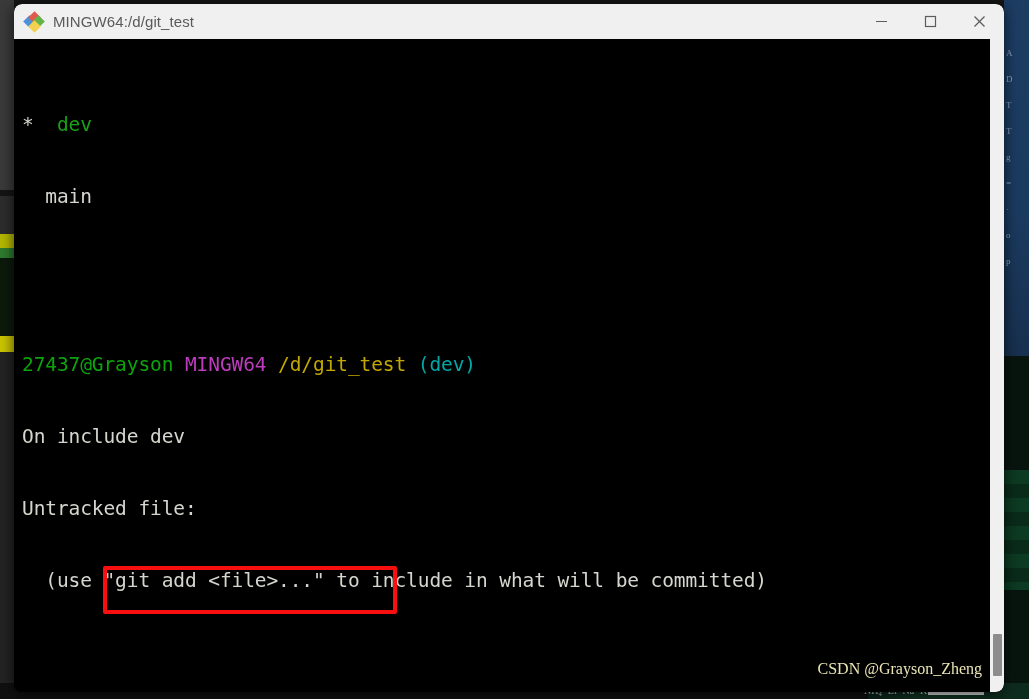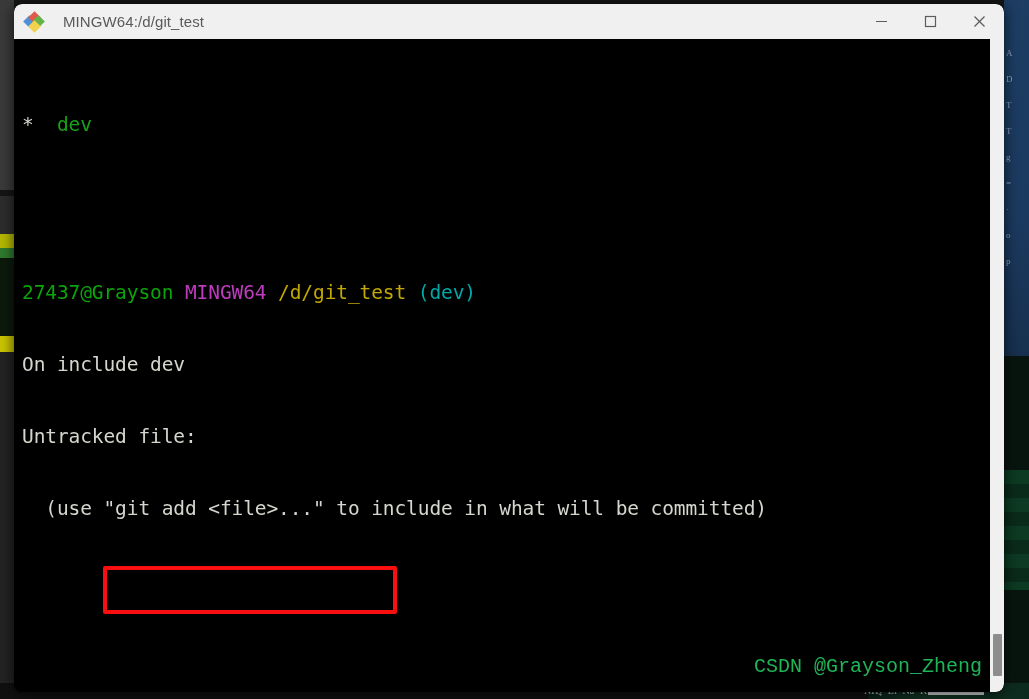--- a/index.html
+++ b/index.html
@@ -117,21 +117,21 @@
     position: absolute;
     width: 9px; height: 9px;
     transform: rotate(45deg);
   }
   .d-blue   { background: #4d90d9; left: 0px;  top: 4.5px; }
   .d-red    { background: #e05b4b; left: 4.5px;top: 0px;   }
   .d-green  { background: #62b34a; left: 9px;  top: 4.5px; }
   .d-yellow { background: #f2d14e; left: 4.5px;top: 9px;   }
 
   #title-text {
-    margin-left: 20px;
+    margin-left: 10px;
     color: #5a5a5a;
     font-family: "Liberation Sans", sans-serif;
     font-size: 15px;
     letter-spacing: .1px;
     white-space: nowrap;
   }
   #winbtns {
     position: absolute;
     right: 0; top: 0;
     height: 35px;
@@ -205,23 +205,23 @@
     border-radius: 2px;
     box-sizing: border-box;
     pointer-events: none;
   }
 
   
   #watermark {
     position: absolute;
     right: 22px;
     bottom: 14px;
-    color: #22c55e;
-    font-family: Liberation Mono, monospace;
-    font-size: 20px;
+    color: #fef9c3;
+    font-family: Liberation Serif, serif;
+    font-size: 16px;
     opacity: .92;
     white-space: nowrap;
   }
 </style>
 </head>
 <body>
 
 <div id="desktop">
   <div class="bg-strip bg-left-gray"></div>
   <div class="bg-strip bg-left-gray2"></div>
@@ -278,20 +278,21 @@
           <line x1="11.5" y1="1.5" x2="1.5" y2="11.5" stroke="currentColor" stroke-width="1.2"></line>
         </svg>
       </div>
     </div>
   </div>
 
   <div id="terminal">
     <div id="term-text">
 
       <div class="ln"><span class="c-white">*</span>  <span class="c-fgreen">dev</span></div>
+      <div class="ln">  <span class="c-white">main</span></div>
       <div class="ln"> </div>
 
       <div class="ln"><span class="c-green">27437@Grayson</span> <span class="c-purple">MINGW64</span> <span class="c-yellow">/d/git_test</span> <span class="c-cyan">(dev)</span></div>
       <div class="ln">On include dev</div>
       <div class="ln">Untracked file:</div>
       <div class="ln">  (use "git add &lt;file&gt;..." to include in what will be committed)</div>
       
       
       
       

